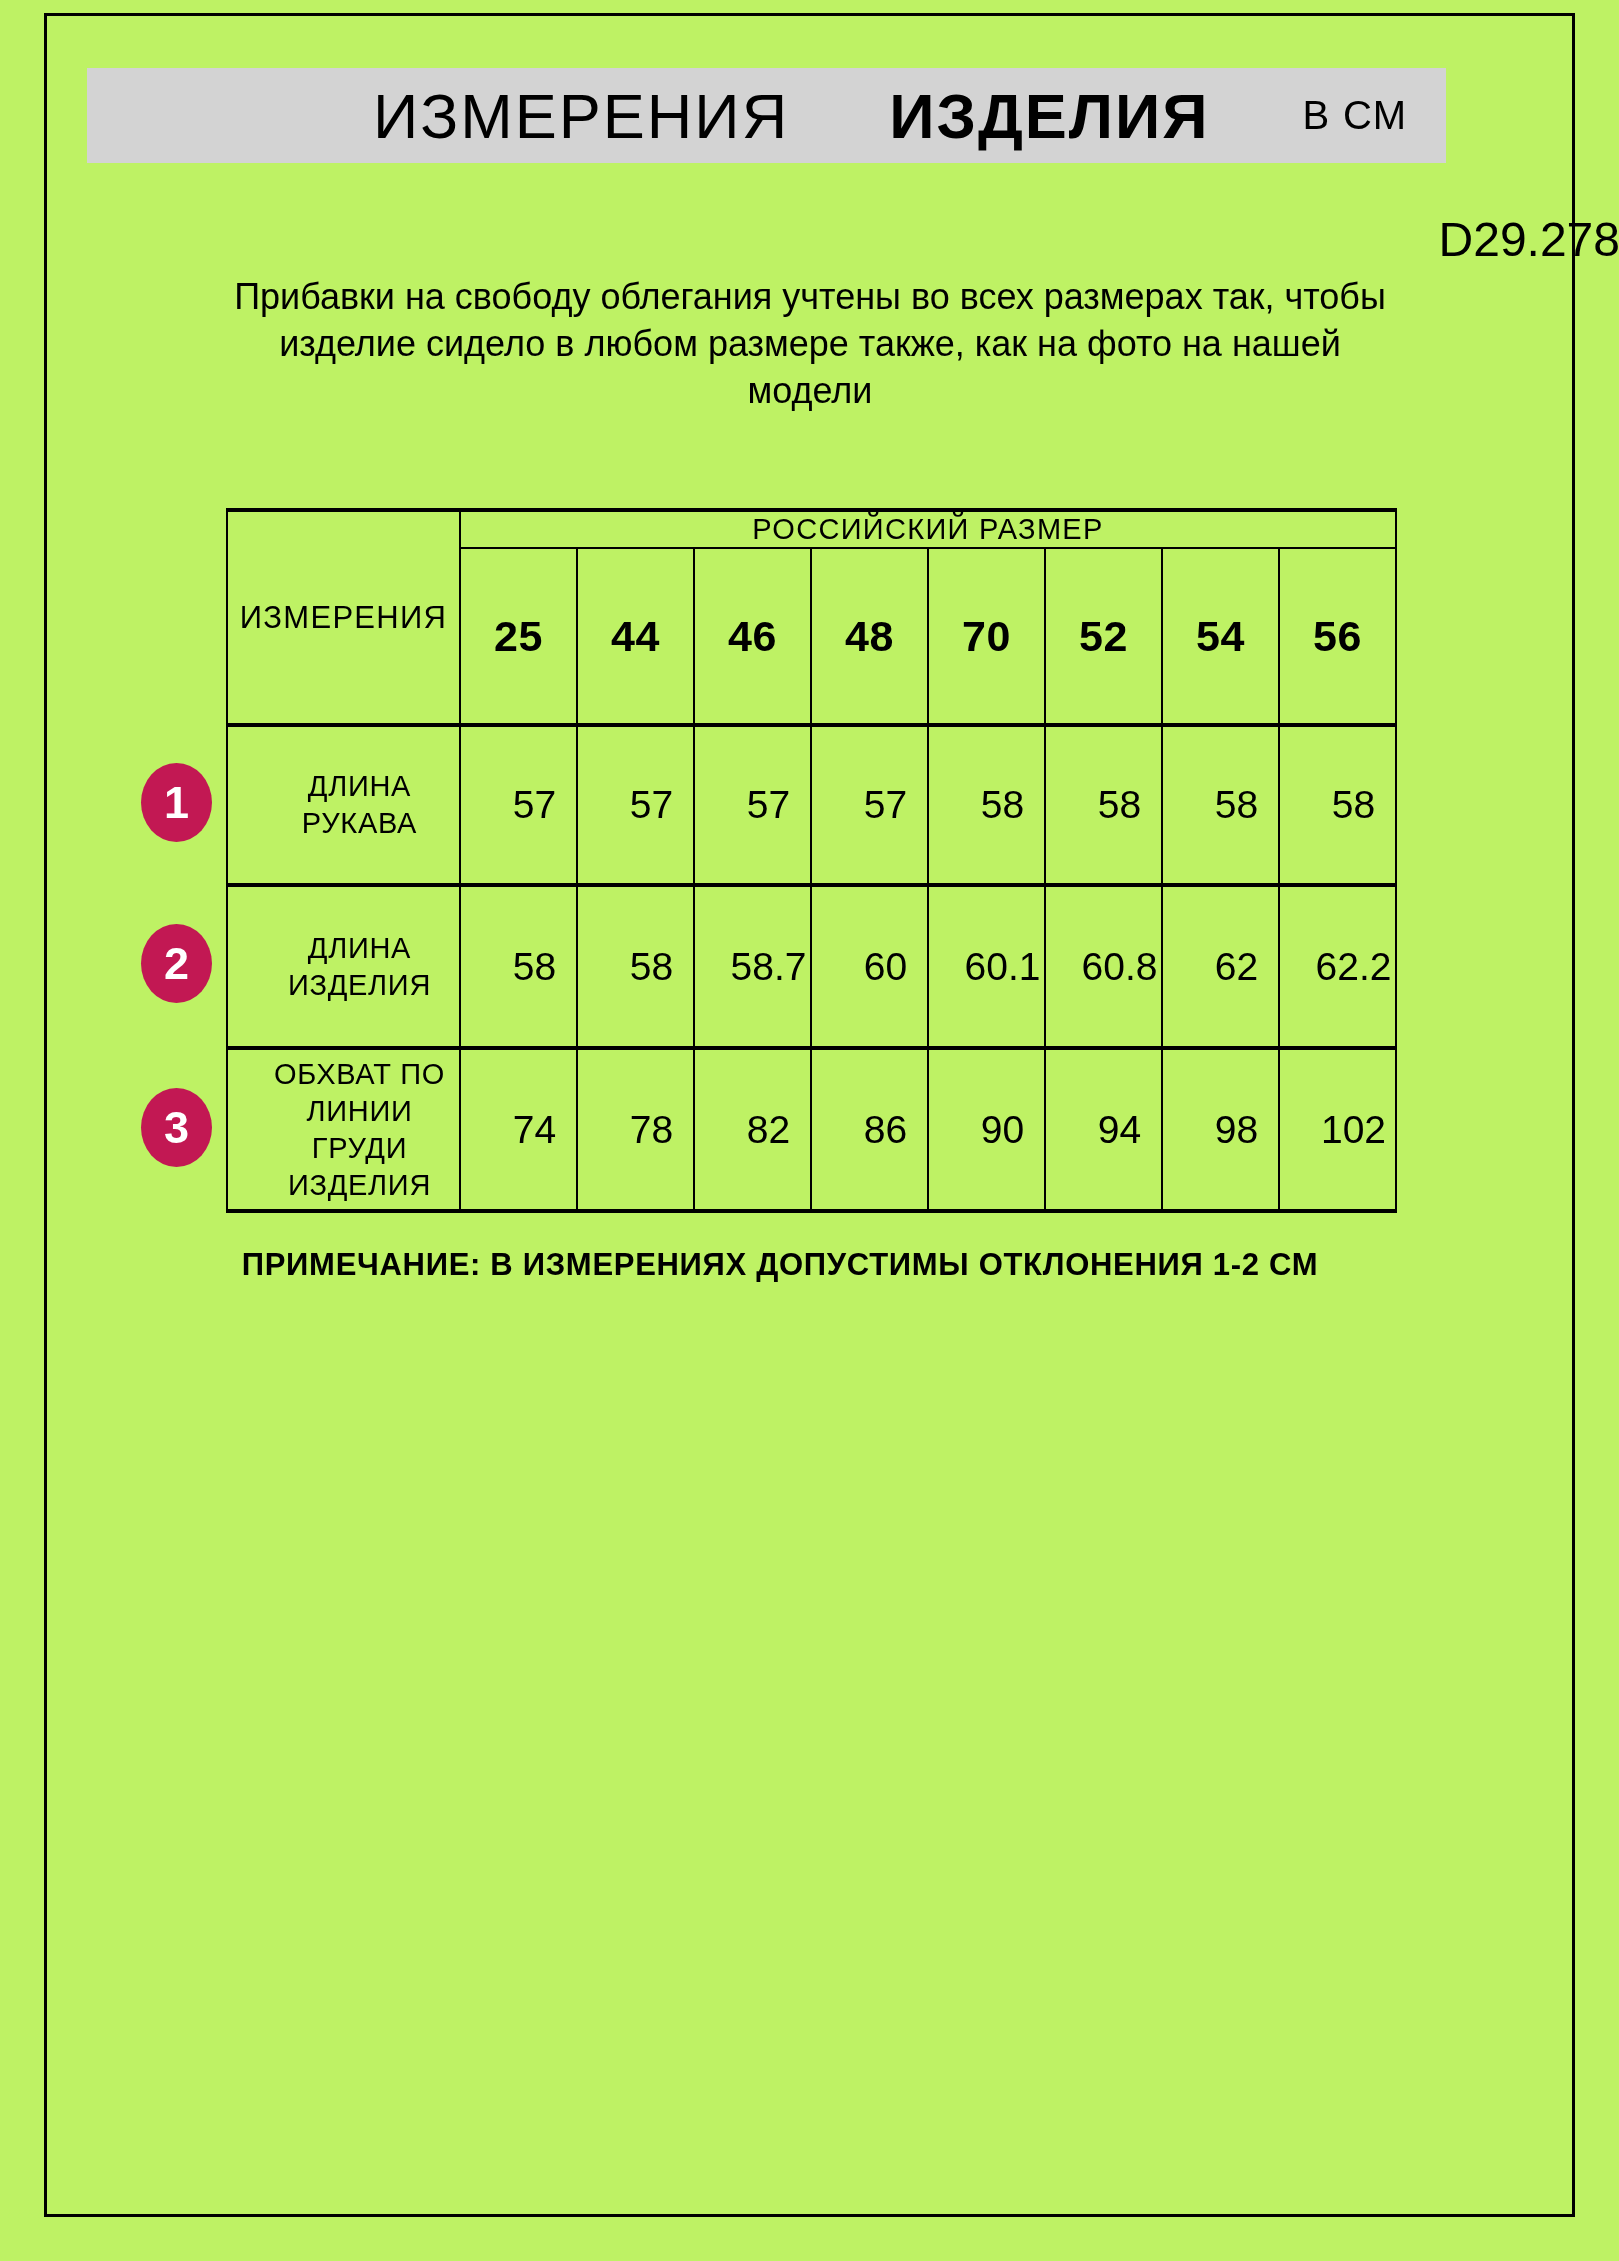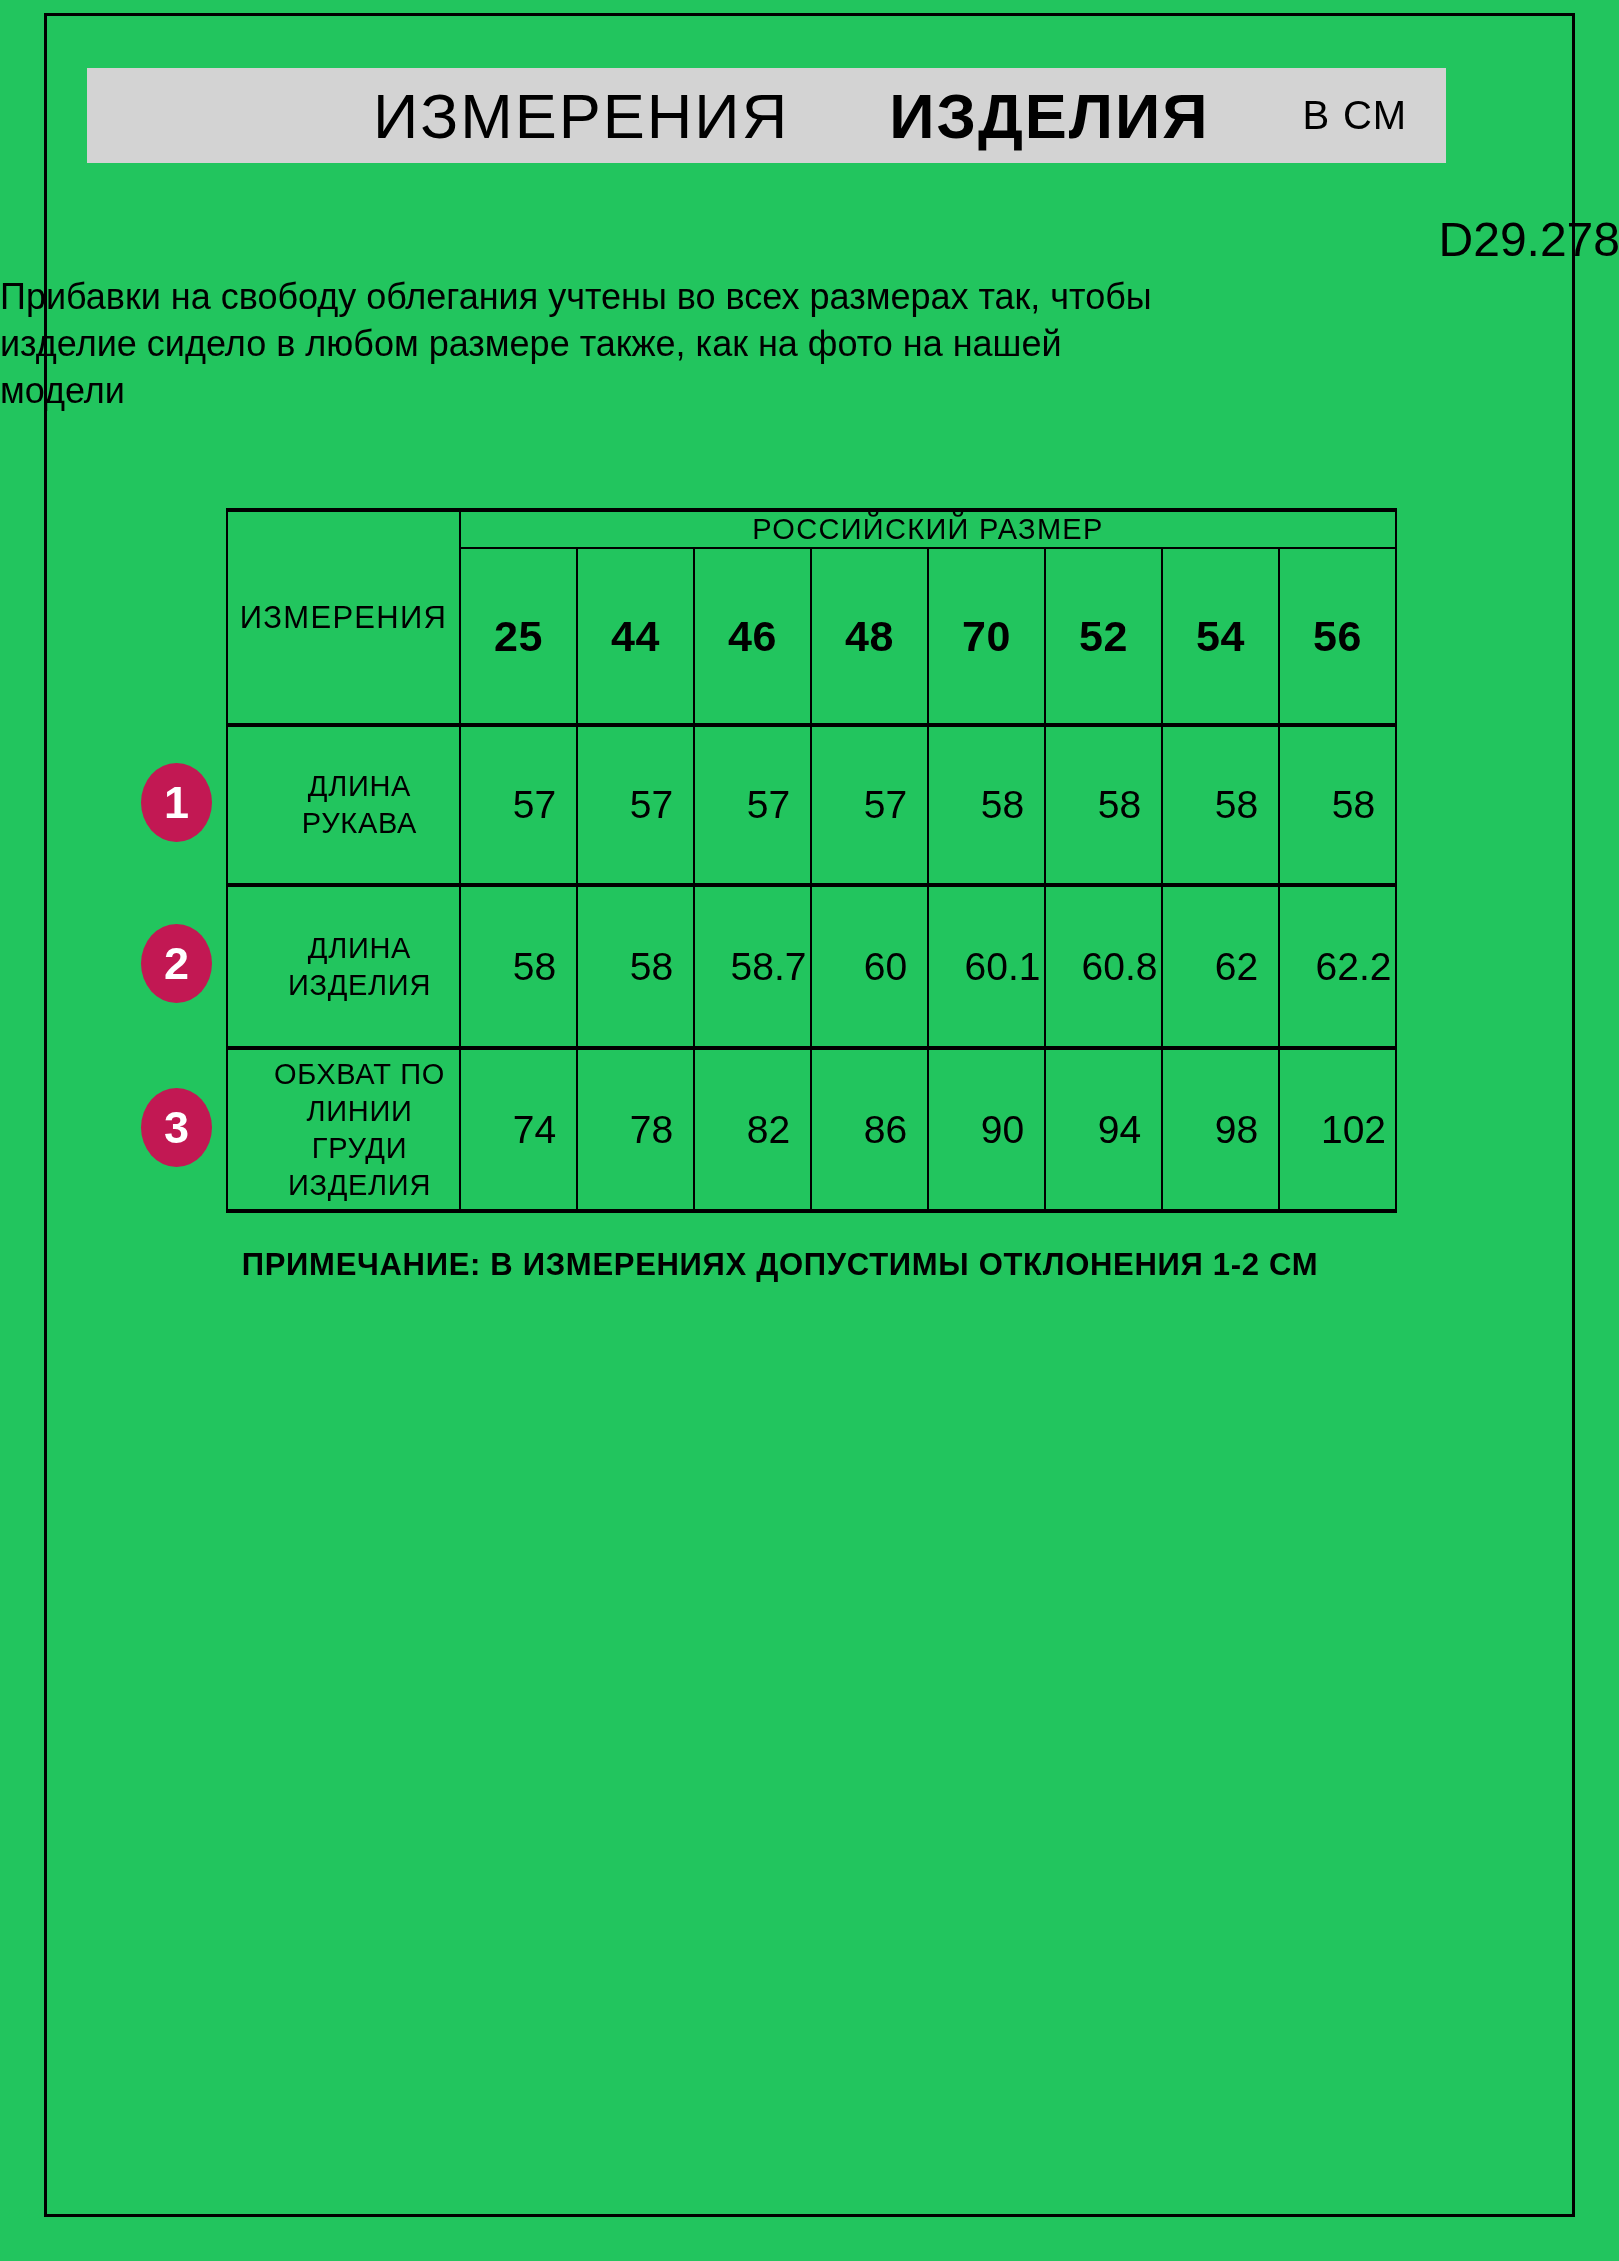--- a/index.html
+++ b/index.html
@@ -1,20 +1,20 @@
 <!DOCTYPE html>
 <html style="font-size:10.7px"><head>
 <meta charset="utf-8">
 <style>
   html, body { margin: 0; padding: 0; background: #ffffff; }
   .page {
     position: relative;
     width: 1620px;
     height: 2261px;
-    background: #22c55e;
+    background: #bef264;
     color: #000000;
     font-family: "Liberation Sans", sans-serif;
     overflow: hidden;
   }
   .frame {
     position: absolute;
     left: 44px; top: 12.7px;
     width: 1531px; height: 2204px;
     border: 3.3px solid #000000;
     box-sizing: border-box;
@@ -31,21 +31,21 @@
   }
   .title-regular { font-size: 63px; font-weight: 400; letter-spacing: 2px; white-space: nowrap; }
   .title-bold    { font-size: 63px; font-weight: 700; letter-spacing: 2px; margin-left: 100px; white-space: nowrap; }
   .title-unit    { font-size: 40px; font-weight: 500; letter-spacing: 1.3px; margin-left: 93px; white-space: nowrap; }
   .product-code {
     position: absolute; left: 0; right: 0; top: 212px;
     text-align: right; font-size: 48px; font-weight: 400;
   }
   .subtitle {
     position: absolute; left: 0; right: 0; top: 273px;
-    text-align: left; font-size: 36px; line-height: 47px;
+    text-align: center; font-size: 36px; line-height: 47px;
     white-space: pre-line;
   }
   .size-table {
     position: absolute; left: 226px; top: 508px;
     border-collapse: collapse; table-layout: fixed;
     border: 2.7px solid #000000;
     border-top-width: 4px; border-bottom-width: 4px;
   }
   .size-table td {
     border: 2px solid #000000;

